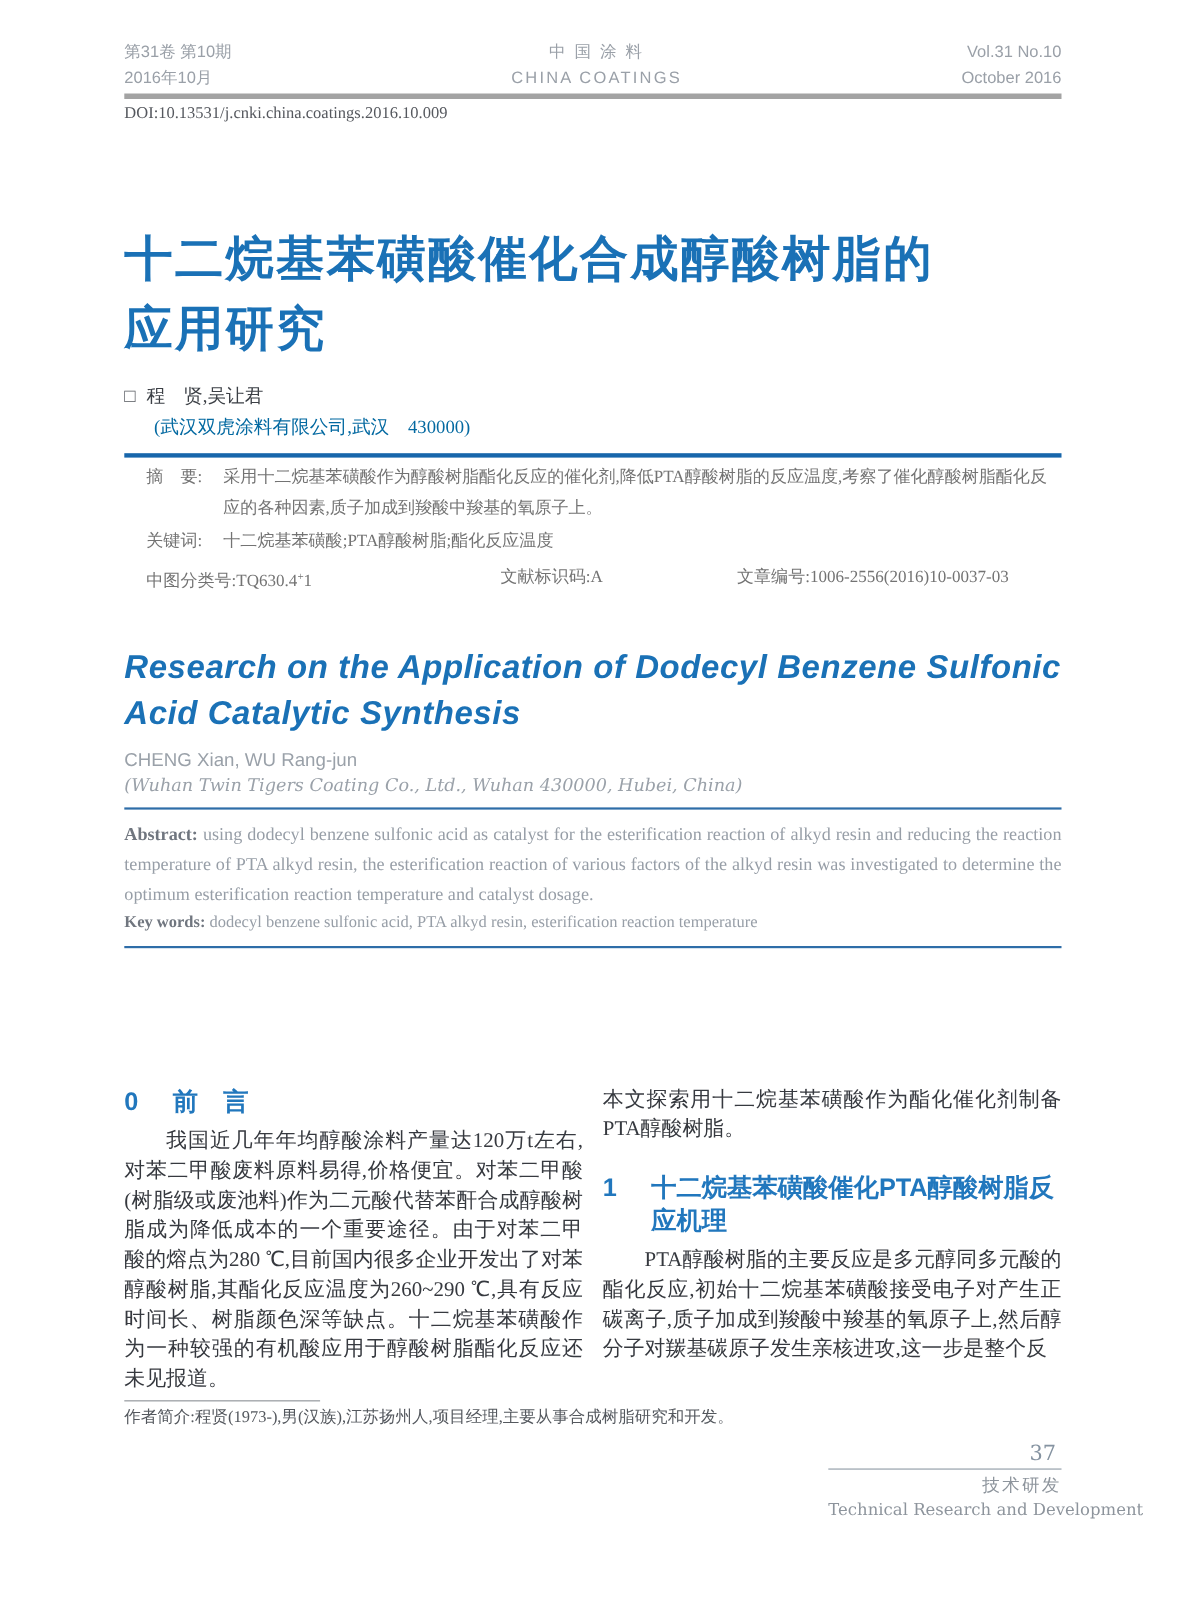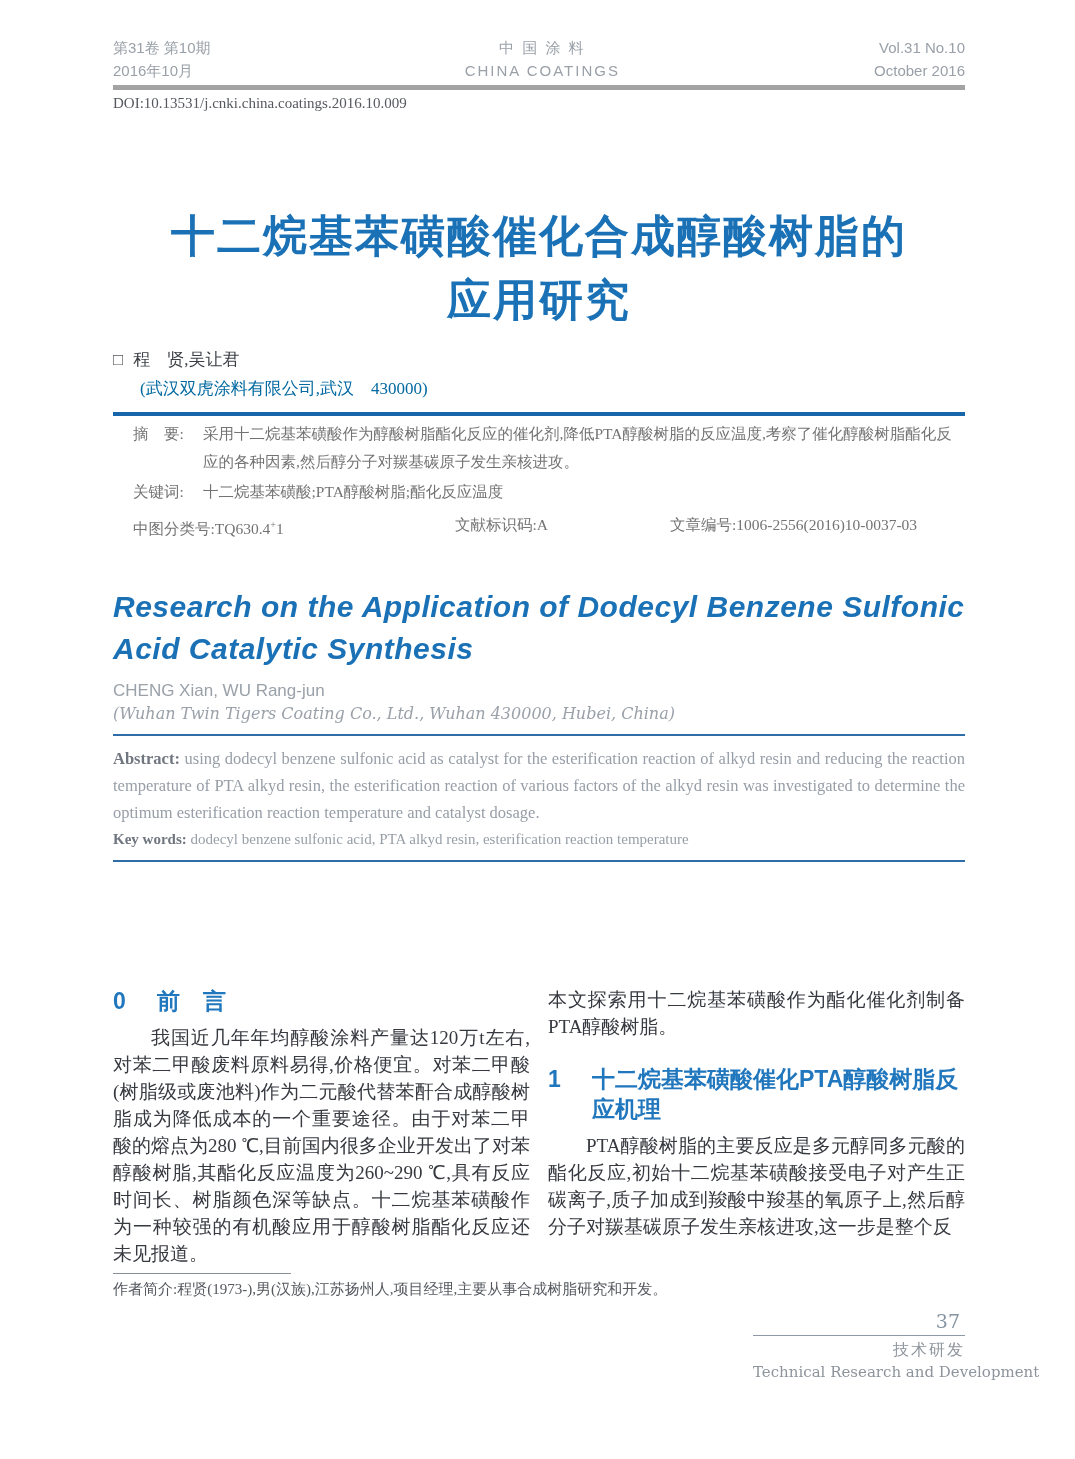--- a/index.html
+++ b/index.html
@@ -18,21 +18,21 @@
     border-bottom:5px solid #a3a3a3; padding-bottom:3px;
   }
   .jheader .col-c { text-align:center; letter-spacing:2px; }
   .jheader .col-r { text-align:right; }
   .doi { margin-top:5px; font-size:15px; color:#55585e; font-family:"Liberation Serif", serif; }
 
   
   .title-cn {
     margin-top:92px; color:#1a71b6; font-weight:bold;
     font-family:"Liberation Sans", sans-serif;
-    font-size:44px; line-height:64px; letter-spacing:2px;text-align:center;
+    font-size:44px; line-height:64px; letter-spacing:2px;
   }
   .authors-cn { margin-top:16px; font-size:17px; color:#3c4046; }
   .authors-cn .marker { margin-right:10px; color:#55585e; }
   .affil-cn { margin-top:6px; padding-left:27px; font-size:17px; color:#0369a1; }
   .rule-thick { margin-top:12px; height:4px; background:#1766ab; }
 
   
   .abs-cn { margin-top:4px; padding-left:20px; color:#737373; font-size:15.5px; line-height:28px; }
   .abs-row { display:flex; }
   .abs-row .lbl { flex:0 0 70px; }
@@ -113,21 +113,21 @@
   </h1>
   <div class="authors-cn">
     <span class="marker">□</span><span>程　贤,吴让君</span>
   </div>
   <div class="affil-cn">(武汉双虎涂料有限公司,武汉　430000)</div>
   <div class="rule-thick"></div>
 
   <div class="abs-cn">
     <div class="abs-row">
       <span class="lbl">摘　要:</span>
-      <span class="txt">采用十二烷基苯磺酸作为醇酸树脂酯化反应的催化剂,降低PTA醇酸树脂的反应温度,考察了催化醇酸树脂酯化反应的各种因素,然后醇分子对羰基碳原子发生亲核进攻。</span>
+      <span class="txt">采用十二烷基苯磺酸作为醇酸树脂酯化反应的催化剂,降低PTA醇酸树脂的反应温度,考察了催化醇酸树脂酯化反应的各种因素,质子加成到羧酸中羧基的氧原子上。</span>
     </div>
     <div class="kw-row">
       <span class="lbl">关键词:</span>
       <span class="txt">十二烷基苯磺酸;PTA醇酸树脂;酯化反应温度</span>
     </div>
     <div class="clc-row">
       <span class="c1"><span>中图分类号:</span><span>TQ630.4</span><sup>+</sup><span>1</span></span>
       <span class="c2"><span>文献标识码:</span><span>A</span></span>
       <span class="c3"><span>文章编号:</span><span>1006-2556(2016)10-0037-03</span></span>
     </div>

